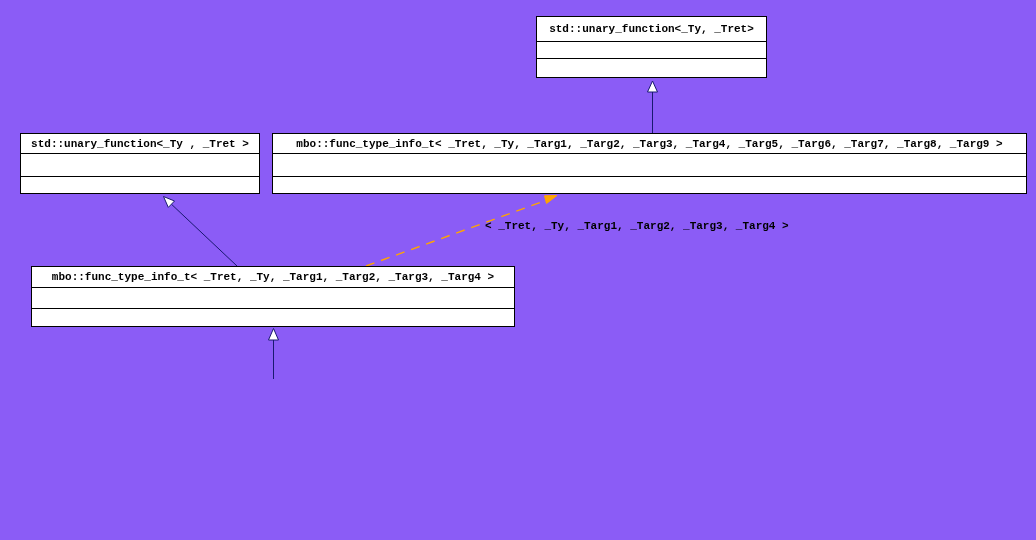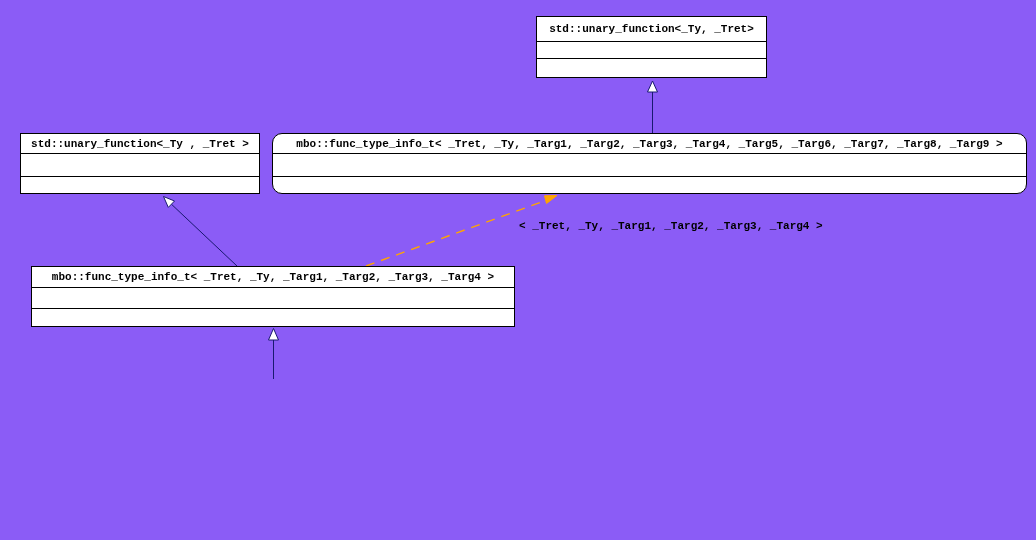--- a/index.html
+++ b/index.html
@@ -47,21 +47,21 @@
   .attrs-pad { padding-top: 2px; }
   .meths-pad { padding-top: 2px; }
   #edge-layer {
     position: absolute;
     left: 0; top: 0;
     width: 1036px; height: 540px;
     pointer-events: none;
   }
   #tmpl-label {
     position: absolute;
-    left: 519px;
+    left: 485px;
     top: 220px;
     white-space: pre;
   }
 </style>
 </head>
 <body>
 
 <div id="canvas">
 
   <svg id="edge-layer" viewBox="0 0 1036 540" xmlns="http://www.w3.org/2000/svg">
@@ -92,21 +92,21 @@
     <div class="uml-sec" style="height:17px"></div>
     <div class="uml-sec last" style="height:18px"></div>
   </div>
 
   <div class="uml-box" style="left:20px; top:133px; width:240px; height:61px;">
     <div class="uml-title" style="height:20px">std::unary_function&lt;_Ty , _Tret &gt;</div>
     <div class="uml-sec" style="height:23px"></div>
     <div class="uml-sec last" style="height:16px"></div>
   </div>
 
-  <div class="uml-box" style="left:272px; top:133px; width:755px; height:61px;border-radius:10px;">
+  <div class="uml-box" style="left:272px; top:133px; width:755px; height:61px;">
     <div class="uml-title" style="height:20px">mbo::func_type_info_t&lt; _Tret, _Ty, _Targ1, _Targ2, _Targ3, _Targ4, _Targ5, _Targ6, _Targ7, _Targ8, _Targ9 &gt;</div>
     <div class="uml-sec" style="height:23px"></div>
     <div class="uml-sec last" style="height:16px"></div>
   </div>
 
   <div class="uml-box" style="left:31px; top:266px; width:484px; height:61px;">
     <div class="uml-title" style="height:21px">mbo::func_type_info_t&lt; _Tret, _Ty, _Targ1, _Targ2, _Targ3, _Targ4 &gt;</div>
     <div class="uml-sec" style="height:21px"></div>
     <div class="uml-sec last" style="height:17px"></div>
   </div>

